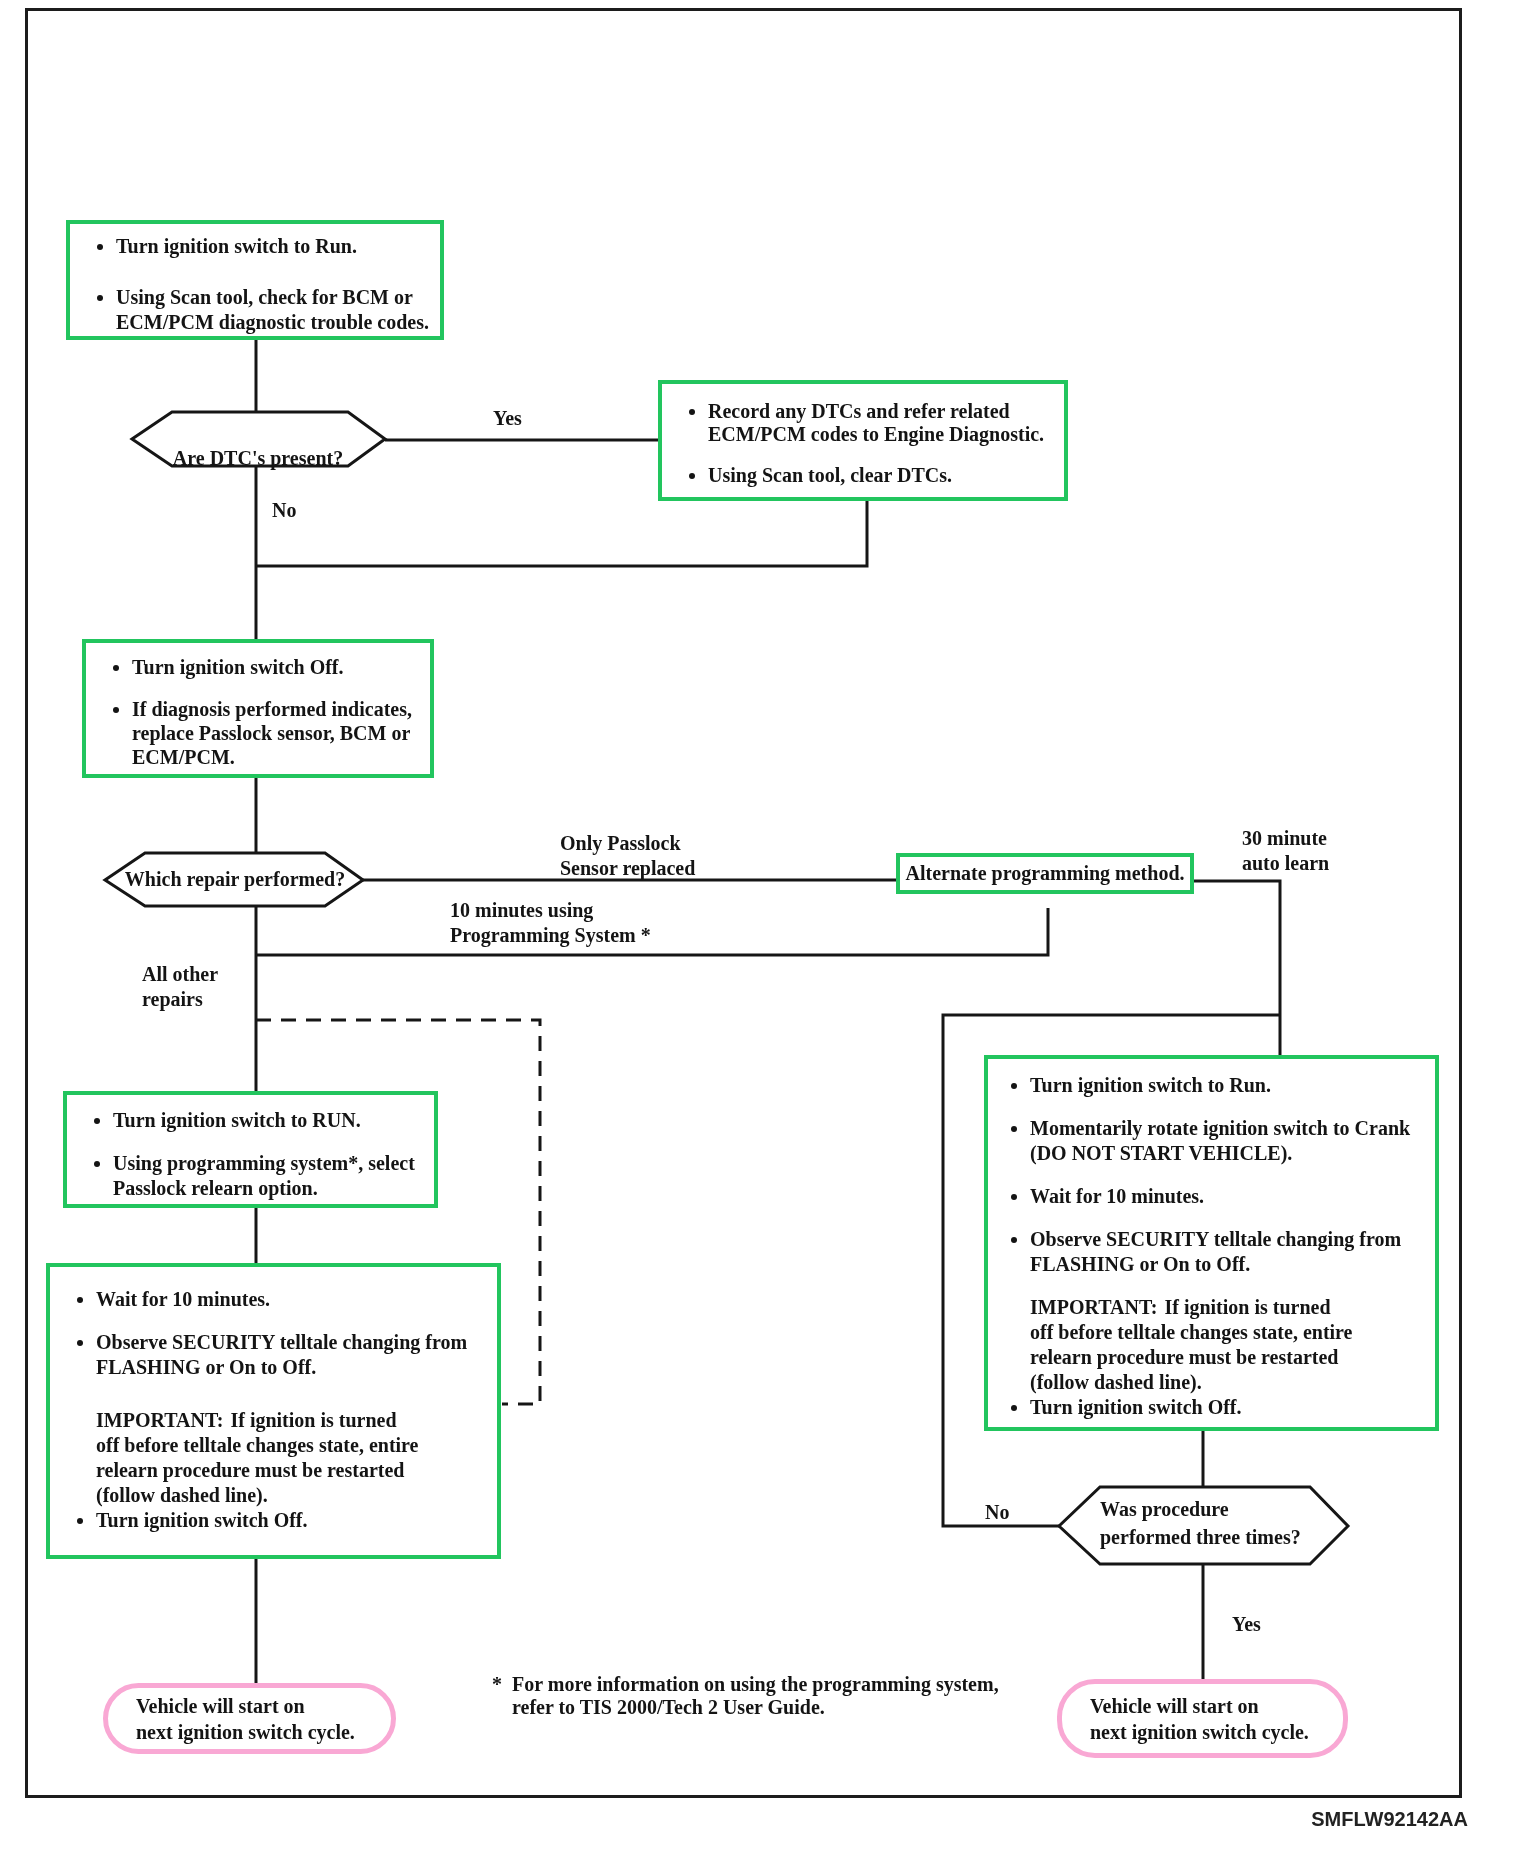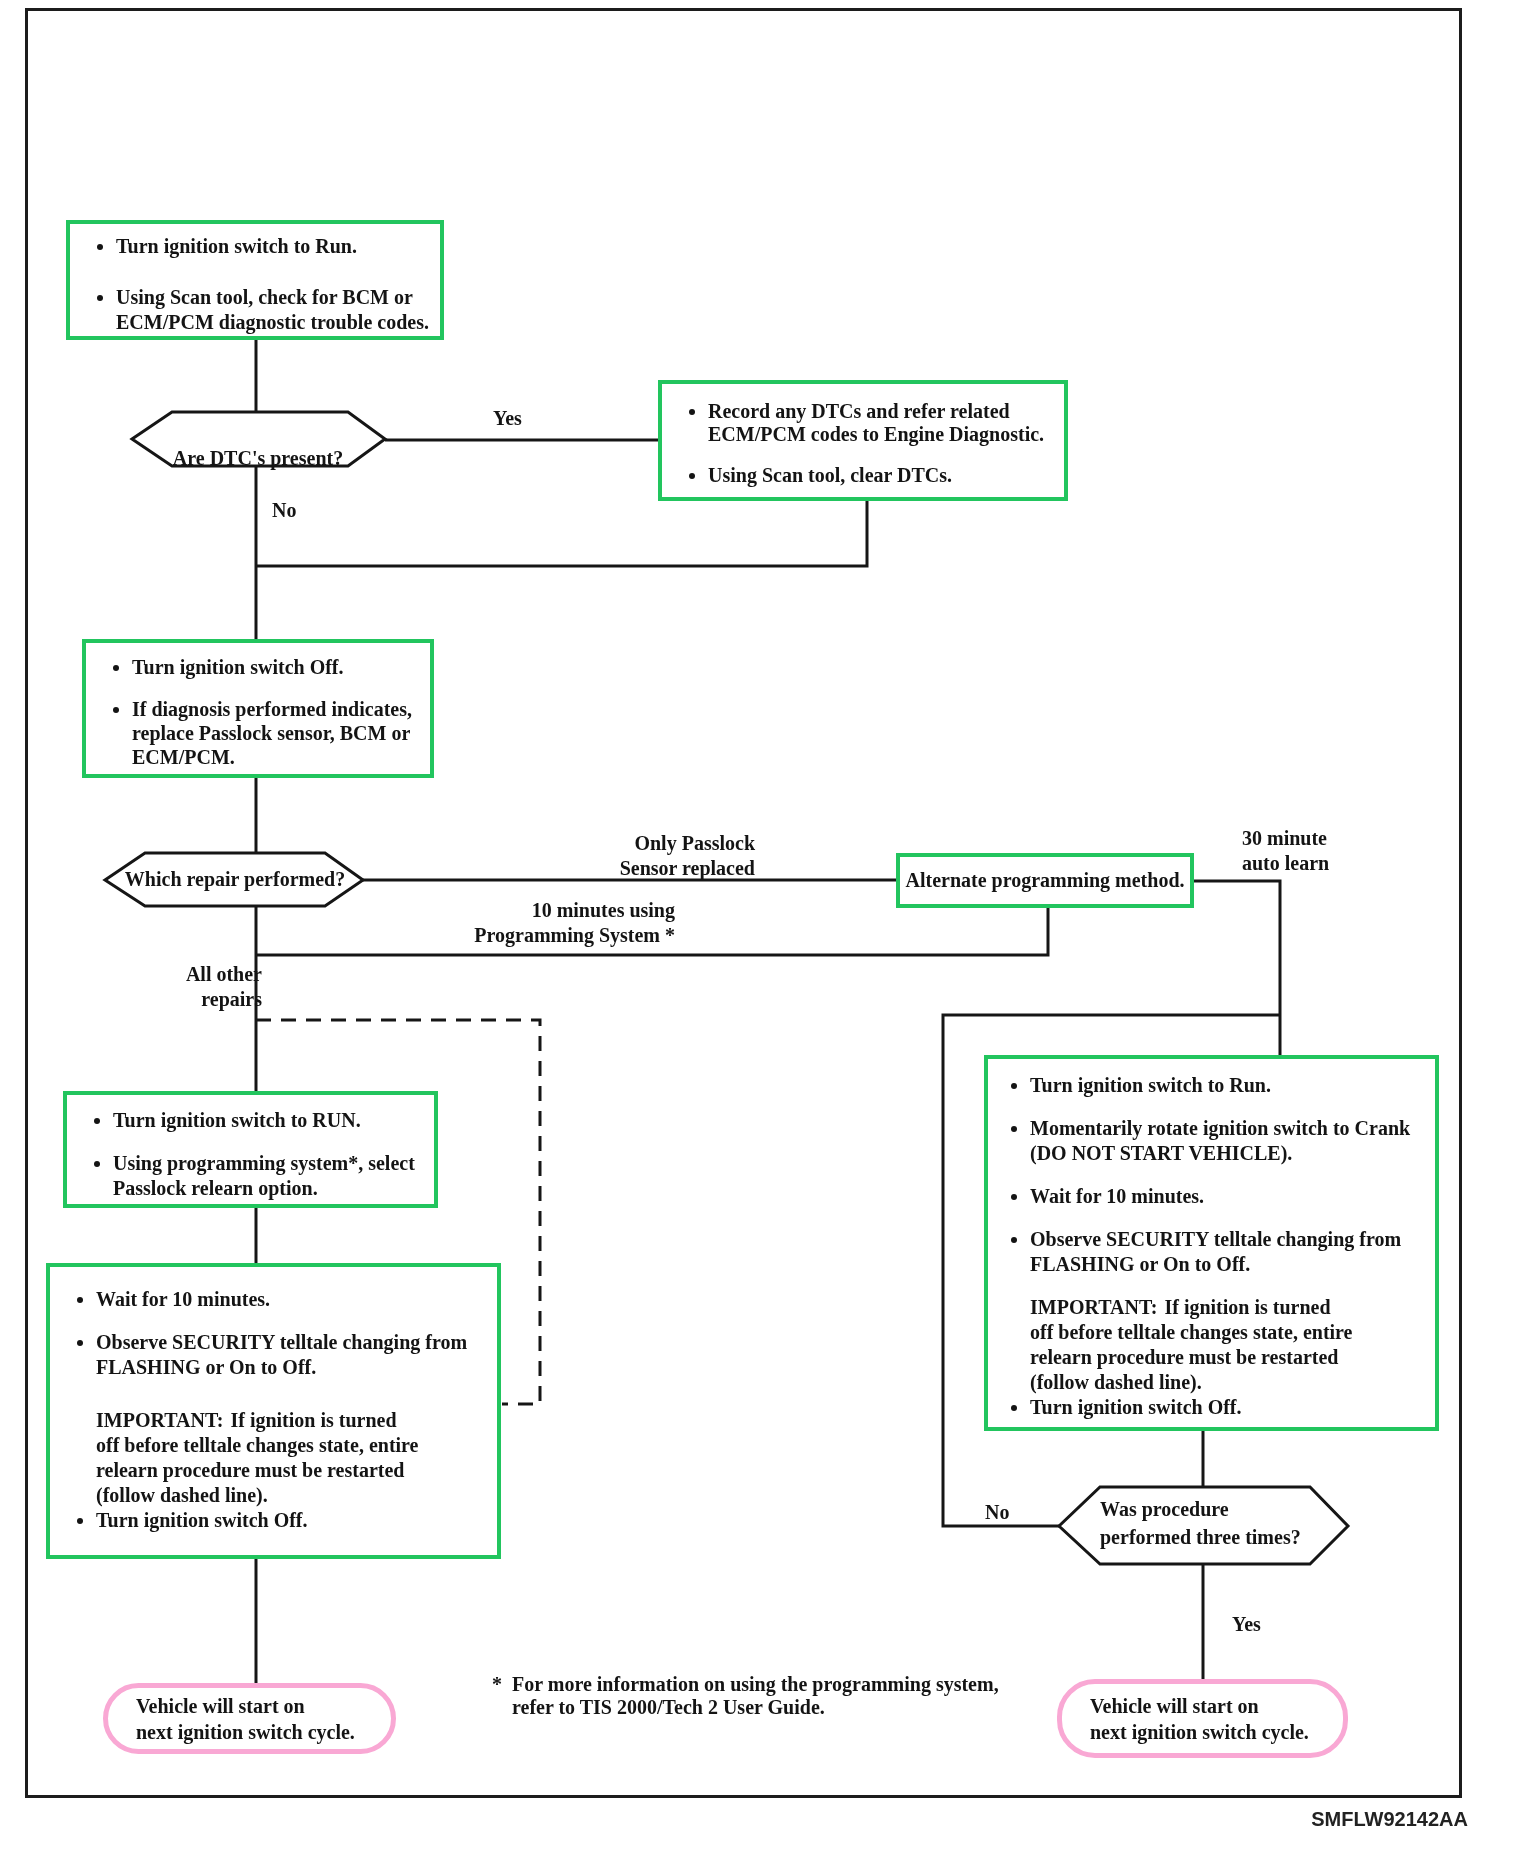--- a/index.html
+++ b/index.html
@@ -31,21 +31,21 @@
   .after-imp { margin-top:18px; }
   .alt-box { display:flex; align-items:center; justify-content:center; text-align:center; }
   .terminal {
     position:absolute; border:5px solid #f9a8d4; border-radius:38px; background:#fff;
     box-sizing:border-box; font-size:20px; font-weight:bold; line-height:26px;
     white-space:pre; display:flex; align-items:center; padding-left:28px;
   }
   .hex-text { position:absolute; font-size:20px; font-weight:bold; white-space:pre; line-height:24px; }
   .hex-text.center { text-align:center; }
   .lbl { position:absolute; font-size:20px; font-weight:bold; white-space:pre; line-height:25px; }
-  .lbl.center { text-align:right; }
+  .lbl.center { text-align:left; }
   .footnote {
     position:absolute; left:492px; top:1673px; display:flex; gap:10px;
     font-size:20px; font-weight:bold; line-height:23px; white-space:pre;
   }
   .doc-code {
     position:absolute; left:1238px; top:1808px; width:230px; text-align:right;
     font-family:"Liberation Sans", sans-serif; font-weight:bold; font-size:20px; color:#222;
   }
 </style>
 </head>
@@ -97,21 +97,21 @@
 
   <div class="box" style="left:82px; top:639px; width:352px; height:139px; padding-top:12px; line-height:24px;">
     <ul>
       <li>Turn ignition switch Off.</li>
       <li>If diagnosis performed indicates,
 replace Passlock sensor, BCM or
 ECM/PCM.</li>
     </ul>
   </div>
 
-  <div class="box alt-box" style="left:896px; top:853px; width:298px; height:55px;">
+  <div class="box alt-box" style="left:896px; top:853px; width:298px; height:41px;">
     <span>Alternate programming method.</span>
   </div>
 
   <div class="box" style="left:63px; top:1091px; width:375px; height:117px; padding-top:13px;">
     <ul>
       <li>Turn ignition switch to RUN.</li>
       <li>Using programming system*, select
 Passlock relearn option.</li>
     </ul>
   </div>

